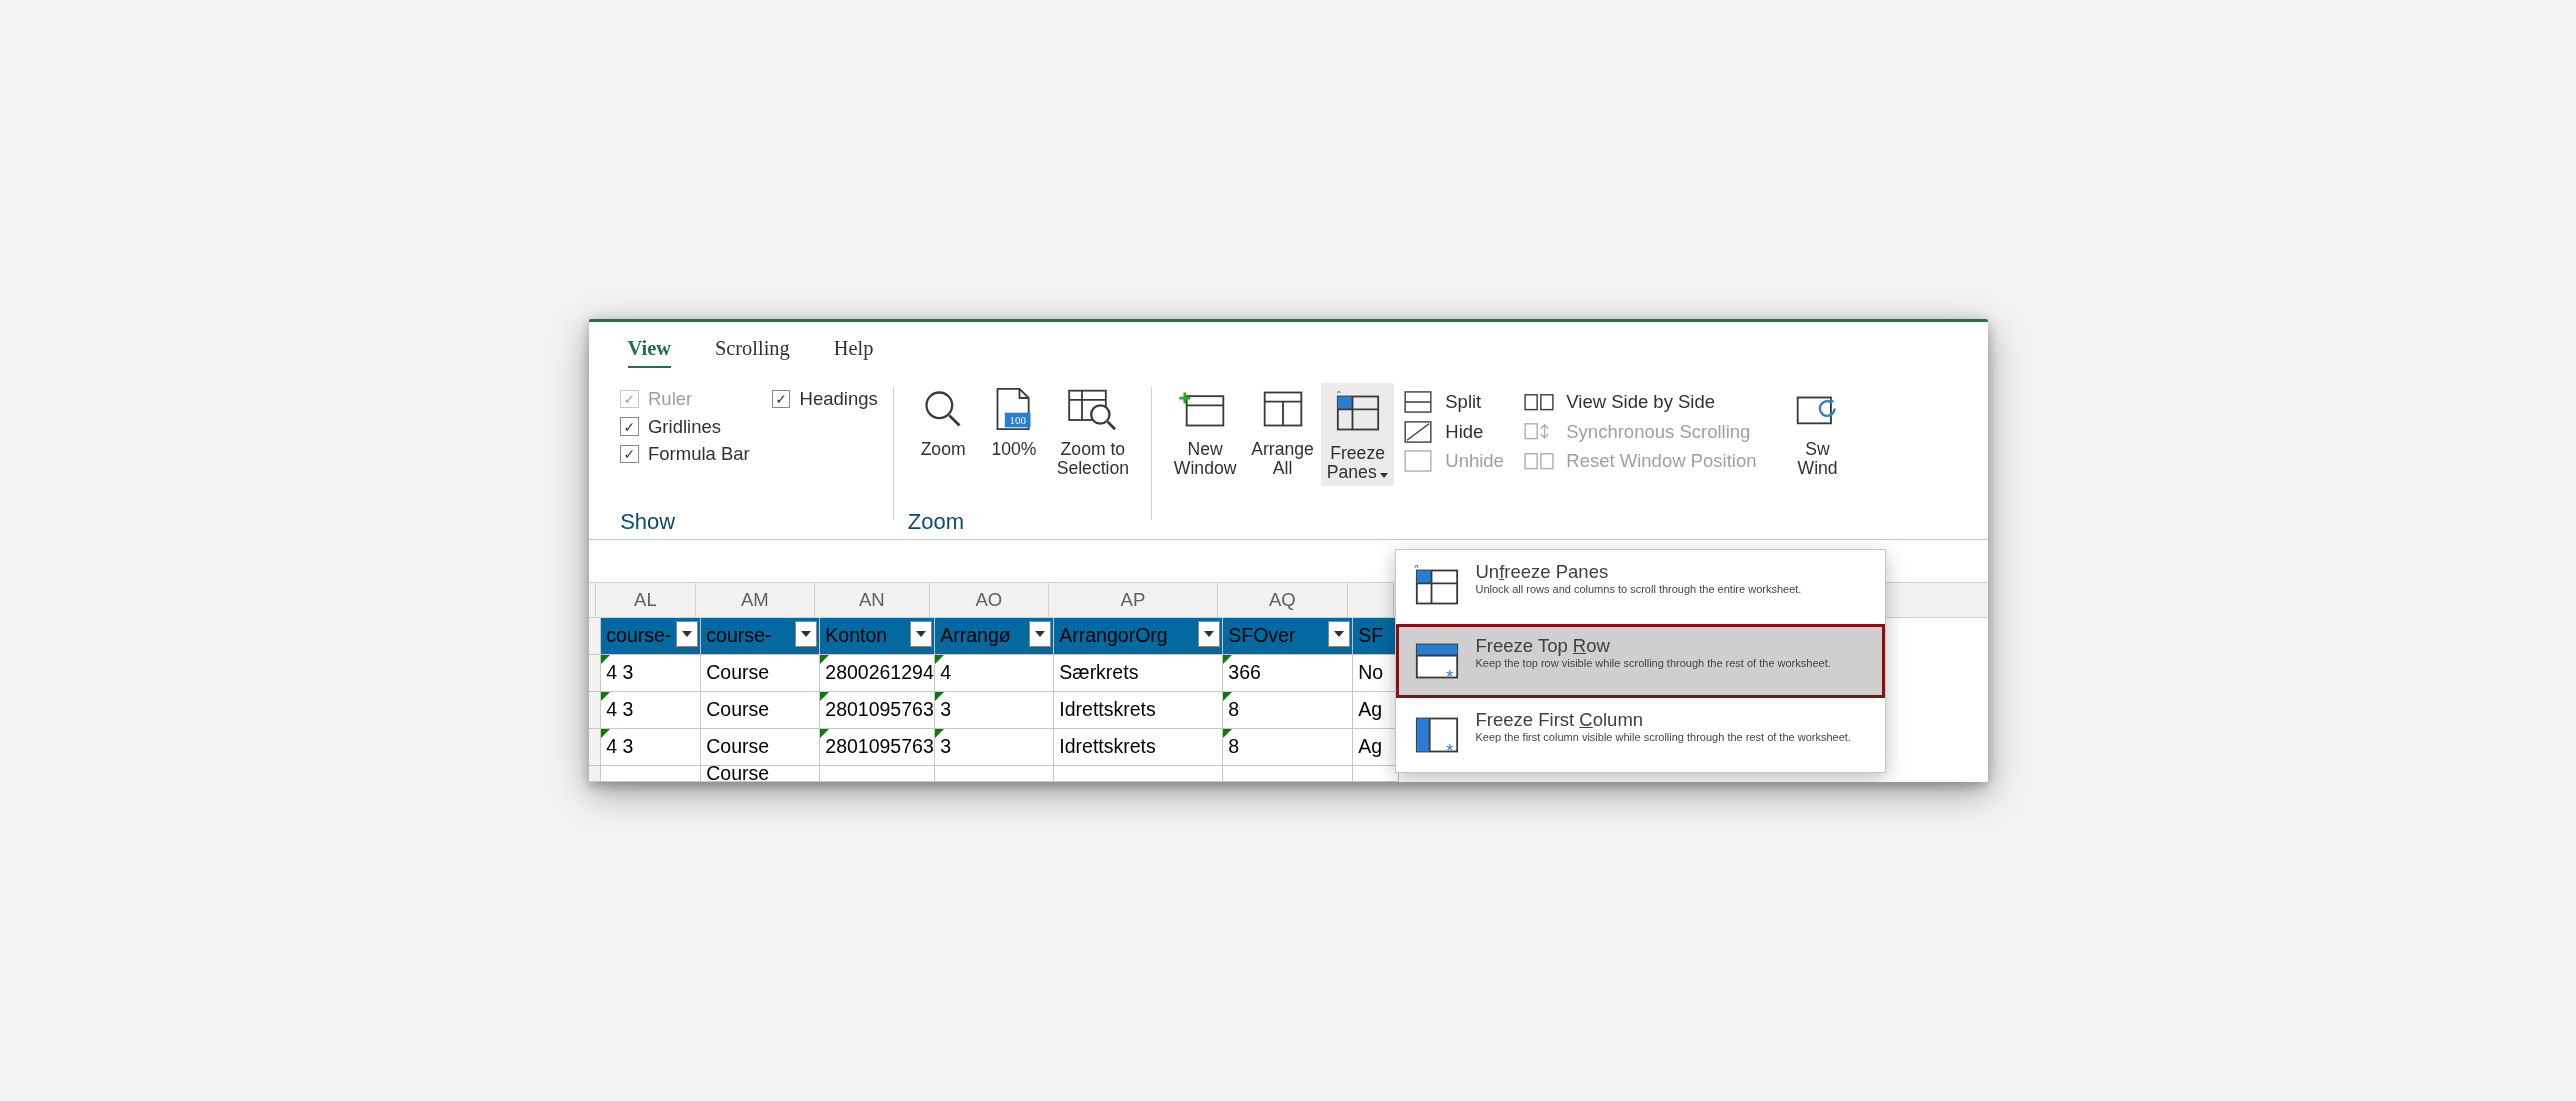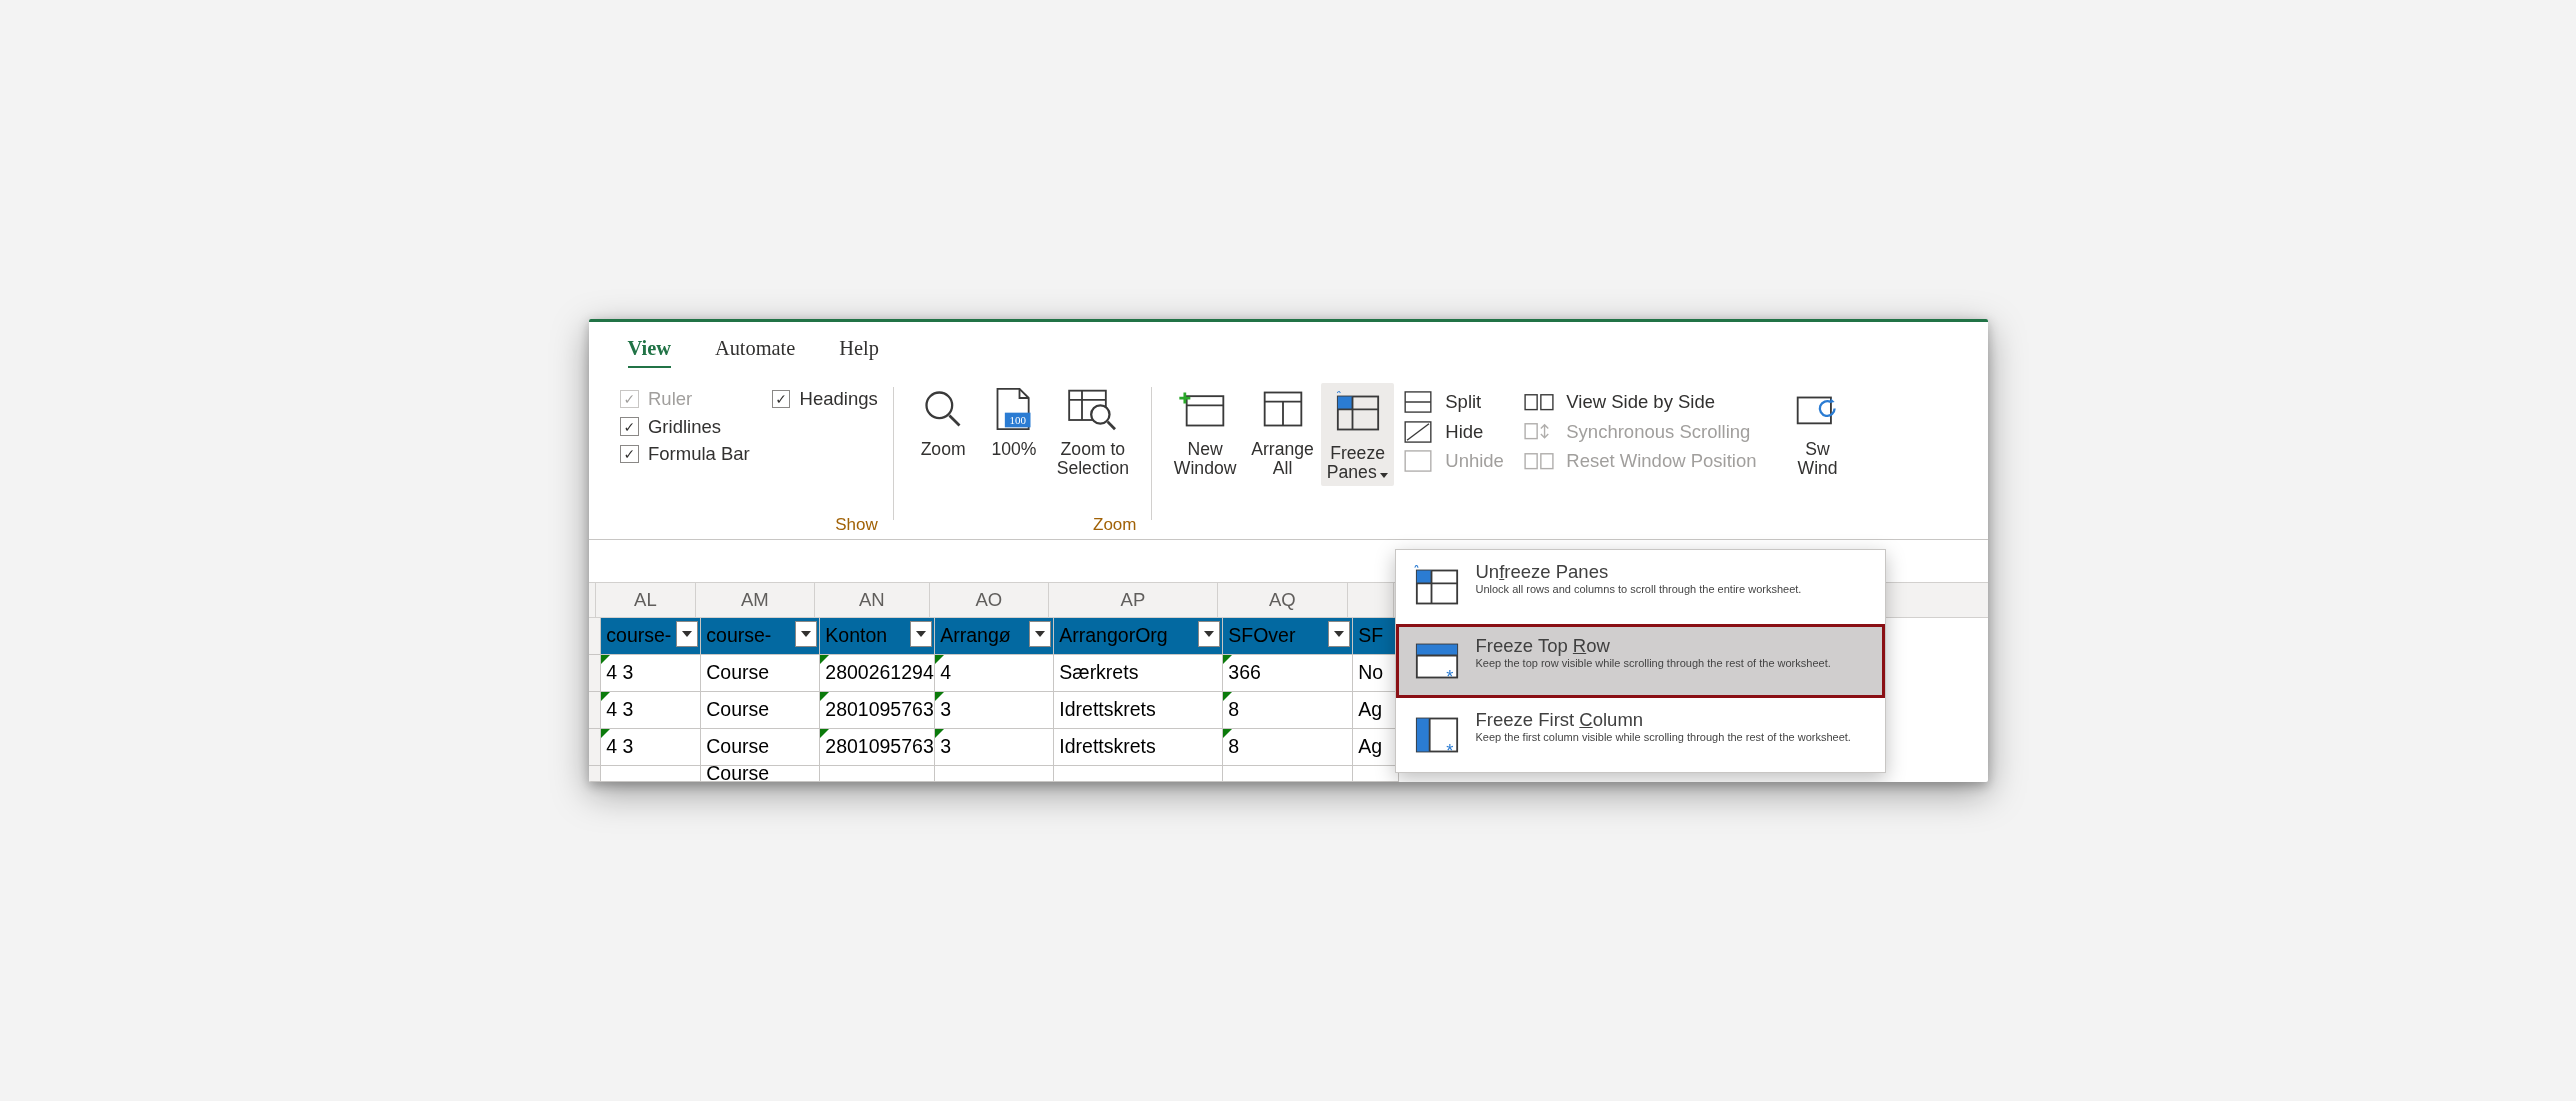--- a/index.html
+++ b/index.html
@@ -47,23 +47,23 @@
     position: relative;
   }
   .group + .group::before {
     content: "";
     position: absolute;
     left: 0; top: 5.6px; bottom: 18.5px;
     width: 0.9px;
     background: #d2d0ce;
   }
   .group-label {
-    text-align: right;
-    font-size: 17px;
-    color: #a16207;
+    text-align: left;
+    font-size: 22px;
+    color: #0c4a6e;
     margin-top: auto;
     padding-bottom: 3.7px;
   }
   .check-item {
     display: flex;
     align-items: center;
     gap: 9.3px;
     font-size: 18.5px;
     color: #323130;
     margin: 2.8px 0;
@@ -175,21 +175,21 @@
   svg { display:block; }
 </style>
 </head>
 <body>
 
 <div class="outer-shadow">
   <div class="top-border"></div>
 
   <div class="tabs">
     <div class="tab active">View</div>
-    <div class="tab">Automate</div>
+    <div class="tab">Scrolling</div>
     <div class="tab">Help</div>
   </div>
 
   <div class="ribbon">
 
     <div class="group">
       <div class="show-rows">
         <div class="show-col">
           <div class="check-item disabled">
             <span class="chk">✓</span>

